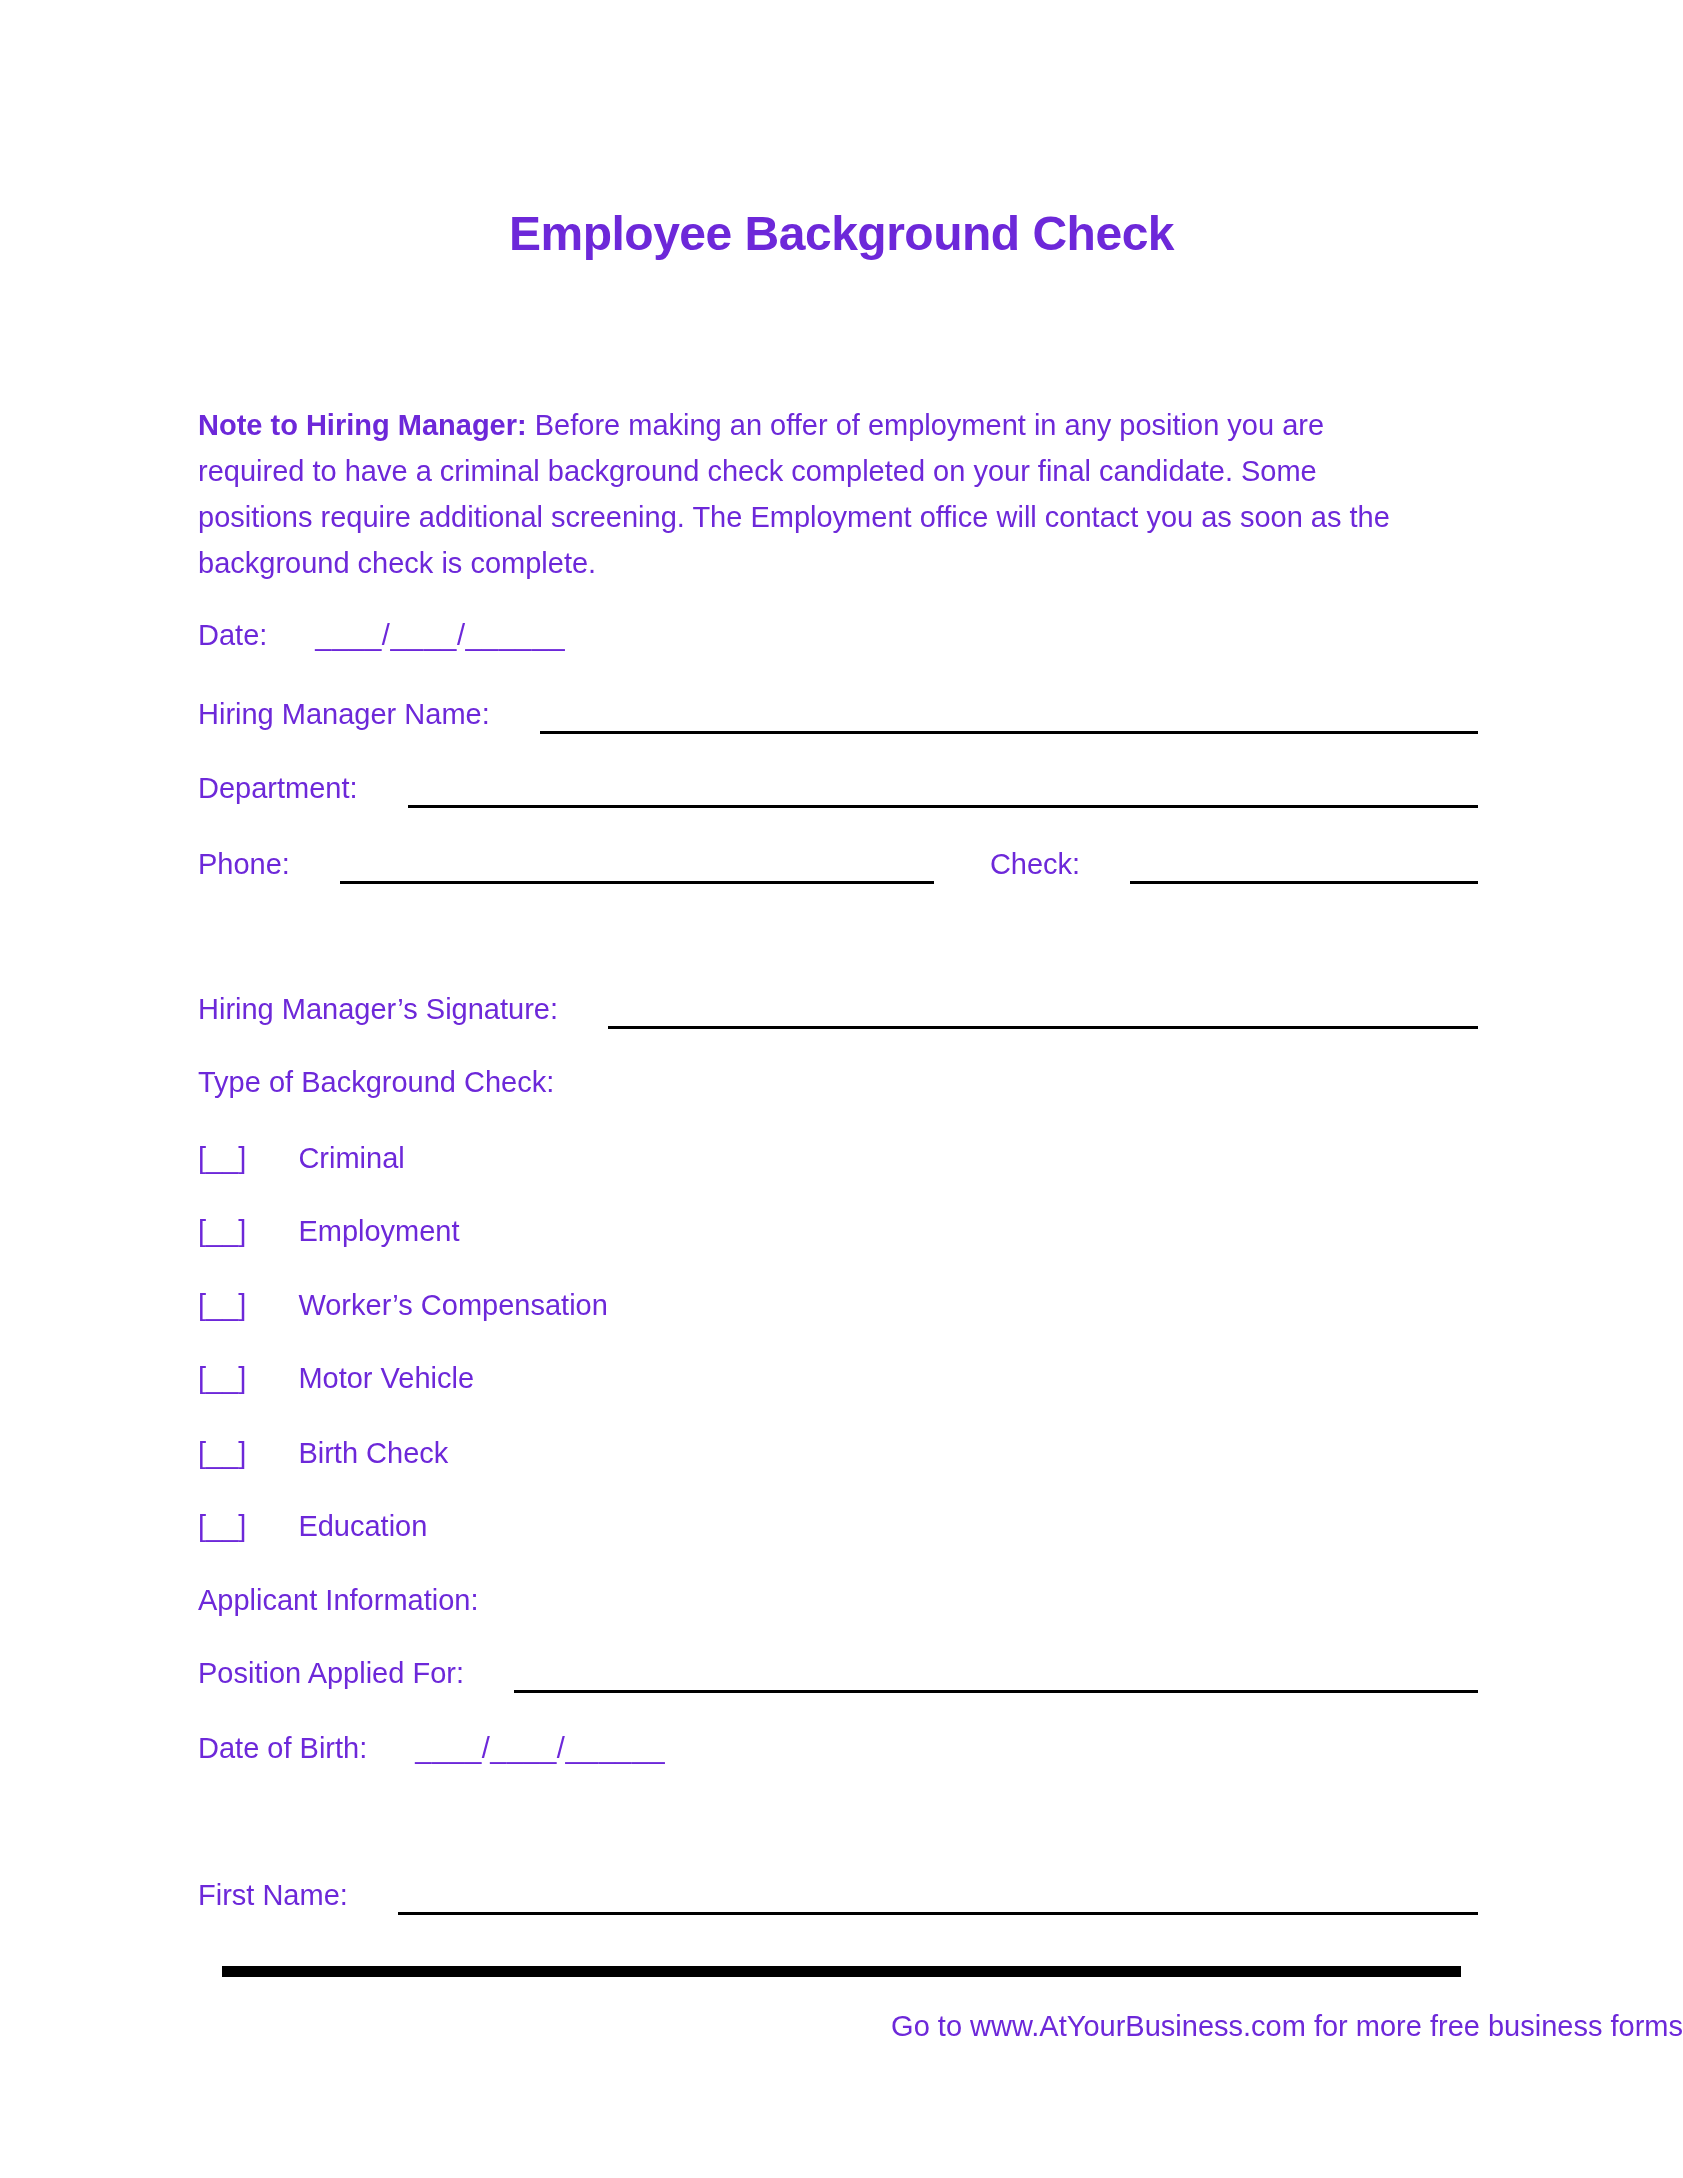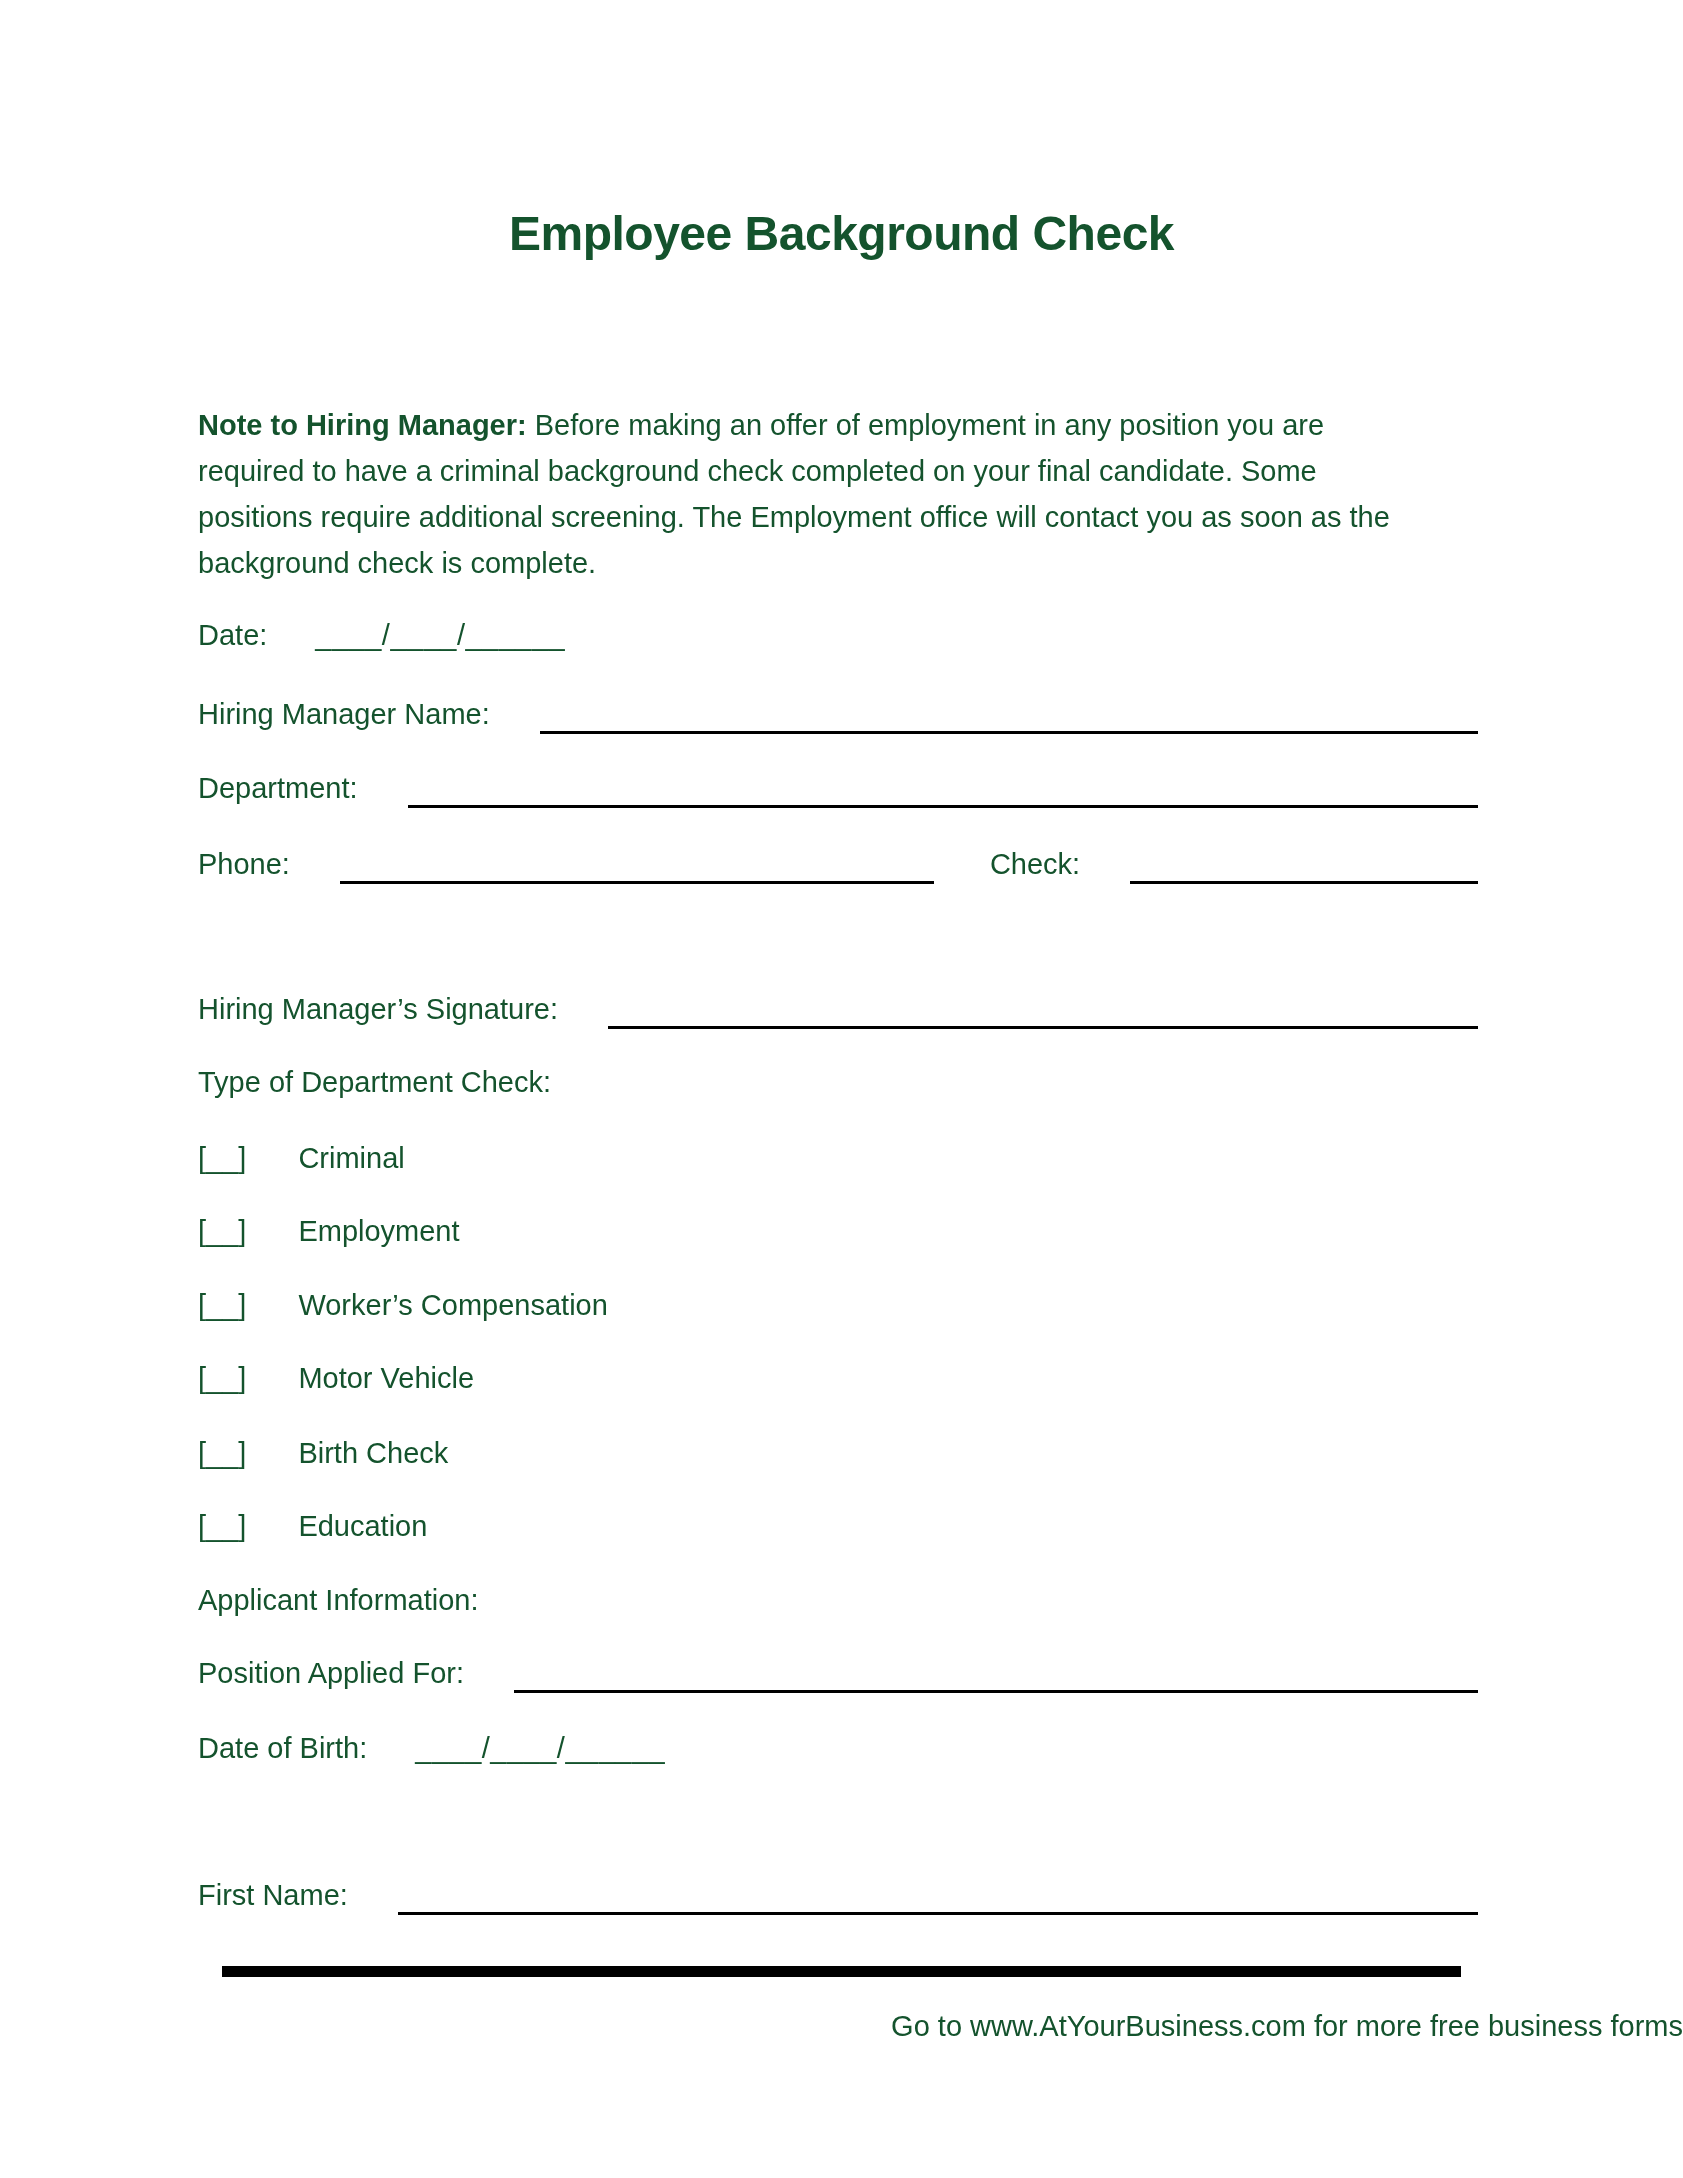--- a/index.html
+++ b/index.html
@@ -1,21 +1,21 @@
 <!DOCTYPE html>
 <html><head>
 <meta charset="utf-8">
 <style>
   html, body { margin: 0; padding: 0; background: #ffffff; }
   .page {
     position: relative;
     width: 1683px;
     height: 2178px;
     background: #ffffff;
-    color: #14532d;
+    color: #6d28d9;
     font-family: "Liberation Sans", sans-serif;
     font-size: 29px;
     overflow: hidden;
   }
   .title {
     position: absolute;
     top: 204px; left: 0; right: 0;
     text-align: center;
     font-size: 48px;
     font-weight: bold;
@@ -97,21 +97,21 @@
     <span class="lbl cell-lbl">Check:</span>
     <span class="fill"></span>
   </div>
 
   <div class="row" style="top:986px">
     <span class="lbl">Hiring Manager’s Signature:</span>
     <span class="fill"></span>
   </div>
 
   <div class="row" style="top:1059px">
-    <span class="lbl">Type of Department Check:</span>
+    <span class="lbl">Type of Background Check:</span>
   </div>
 
   <div class="row" style="top:1135px">
     <span class="cb">[__]</span>
     <span>Criminal</span>
   </div>
 
   <div class="row" style="top:1208px">
     <span class="cb">[__]</span>
     <span>Employment</span>

